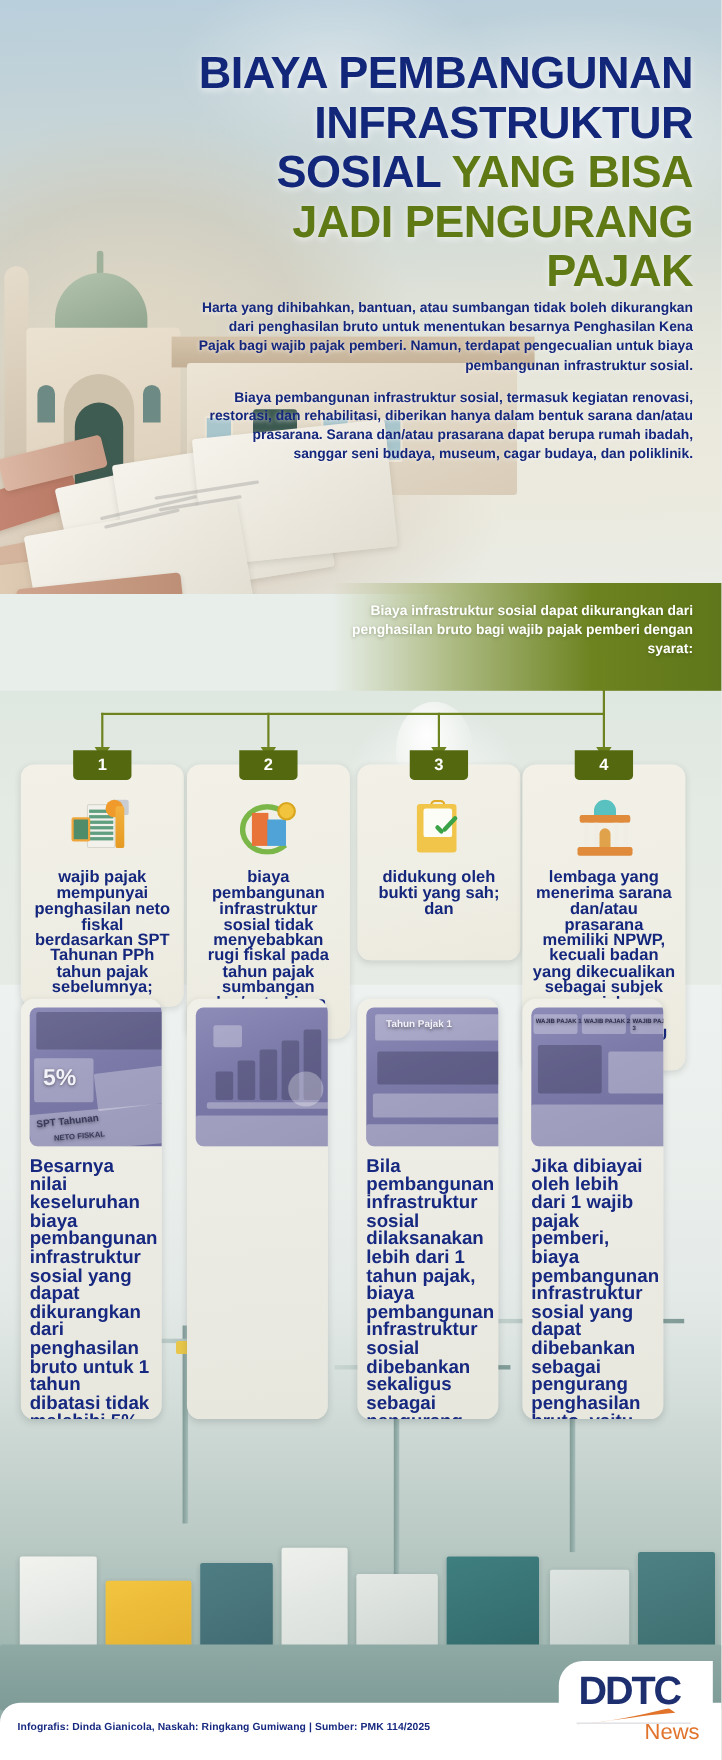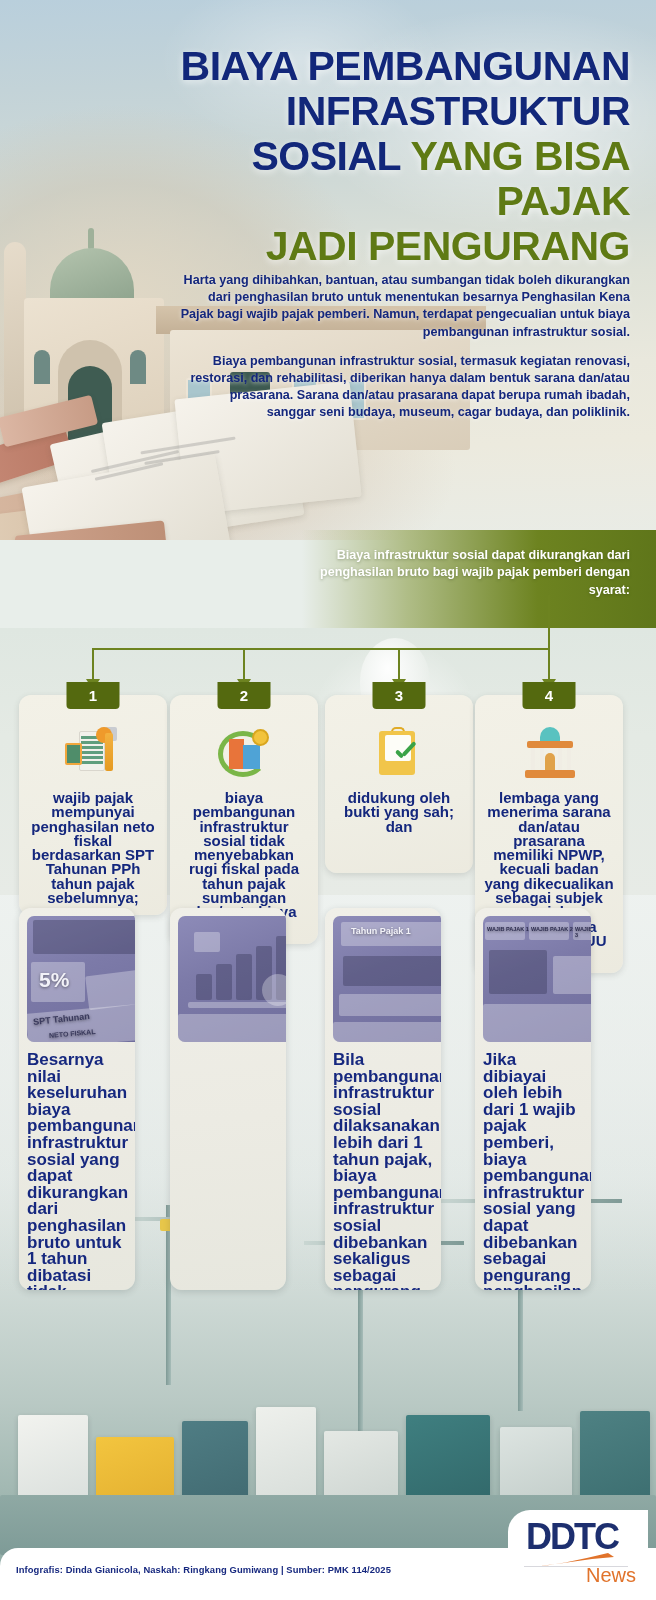--- a/index.html
+++ b/index.html
@@ -154,21 +154,21 @@
   }
   .cityhaze{position:absolute;left:0;top:0;width:656px;height:400px;background:linear-gradient(180deg,rgba(238,242,240,.95),rgba(238,242,240,0));}
   .crane{position:absolute;}
   .crane .mast{position:absolute;width:5px;background:linear-gradient(90deg,#7f9a96,#a6bcb8);}
   .crane .jib{position:absolute;height:4px;background:linear-gradient(90deg,#c9d6d2,#7f9a96);}
   .crane .cab{position:absolute;width:12px;height:12px;background:#e7c64a;border-radius:2px;}
   .house{position:absolute;border-radius:2px;box-shadow:0 2px 5px rgba(40,60,60,.2);}
 
   .pcards{position:absolute;left:0;top:908px;width:656px;z-index:9;}
   .pcard{
-    position:absolute; top:0; width:116px; height:382px;
+    position:absolute; top:0; width:128px; height:382px;
     background:linear-gradient(175deg,#f0efe8 0%,#ecebe3 55%,#e7e7de 100%);
     border-radius:12px; box-shadow:0 2px 7px rgba(50,60,60,.18);
     padding:8px 8px 10px; overflow:hidden;
   }
   .pthumb{
     width:132px;height:126px;border-radius:7px;overflow:hidden;position:relative;
     background:linear-gradient(160deg,#8d8bb8 0%,#7c7aa8 40%,#6f6d9c 100%);
   }
   .pthumb .shape{position:absolute;background:rgba(255,255,255,.30);border-radius:2px;}
   .pthumb .dark{position:absolute;background:rgba(40,40,70,.32);border-radius:2px;}
@@ -241,22 +241,22 @@
       <div class="docline" style="left:124px;top:70px;width:70px;transform:rotate(-13deg);"></div>
       <div class="docline" style="left:170px;top:44px;width:96px;transform:rotate(-9deg);"></div>
       <div class="docline" style="left:174px;top:56px;width:76px;transform:rotate(-9deg);"></div>
       <div class="note" style="left:46px;top:128px;width:150px;height:34px;background:linear-gradient(95deg,#cfa48e,#bd8f76);transform:rotate(-6deg);"></div>
     </div>
 
     <div class="title-wrap">
       <div class="title-line t-navy">BIAYA PEMBANGUNAN</div>
       <div class="title-line t-navy">INFRASTRUKTUR</div>
       <div class="title-line"><span class="t-navy">SOSIAL </span><span class="t-olive">YANG BISA</span></div>
+      <div class="title-line t-olive">JADI PENGURANG</div>
       <div class="title-line t-olive">PAJAK</div>
-      <div class="title-line t-olive">JADI PENGURANG</div>
     </div>
 
     <div class="paras">
       <div class="para">Harta yang dihibahkan, bantuan, atau sumbangan tidak boleh dikurangkan dari penghasilan bruto untuk menentukan besarnya Penghasilan Kena Pajak bagi wajib pajak pemberi. Namun, terdapat pengecualian untuk biaya pembangunan infrastruktur sosial.</div>
       <div class="para">Biaya pembangunan infrastruktur sosial, termasuk kegiatan renovasi, restorasi, dan rehabilitasi, diberikan hanya dalam bentuk sarana dan/atau prasarana. Sarana dan/atau prasarana dapat berupa rumah ibadah, sanggar seni budaya, museum, cagar budaya, dan poliklinik.</div>
     </div>
   </div>
 
   <div class="midsec">
     <div class="balloon"></div>

